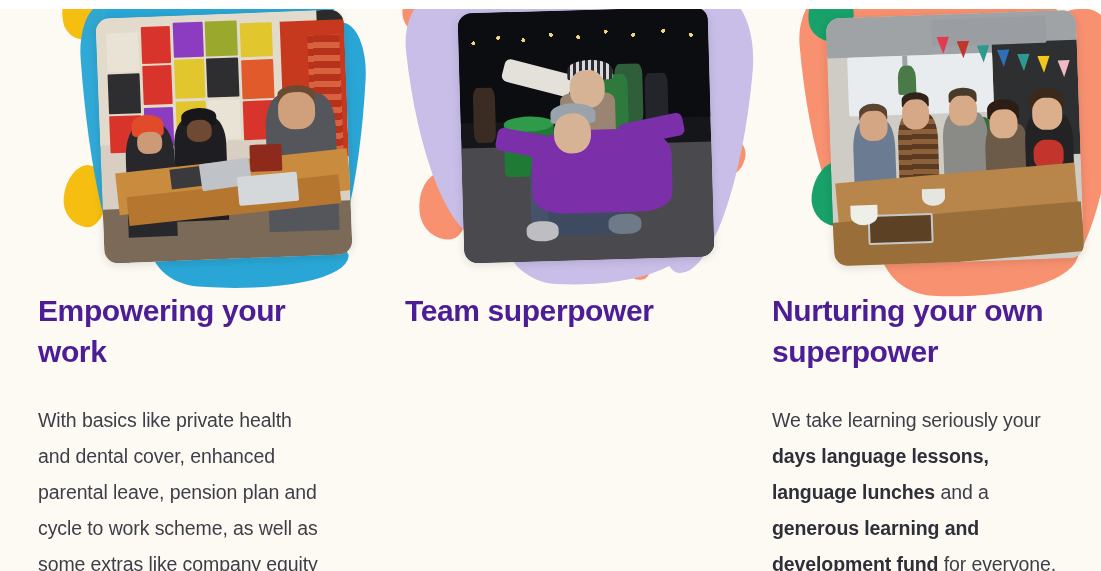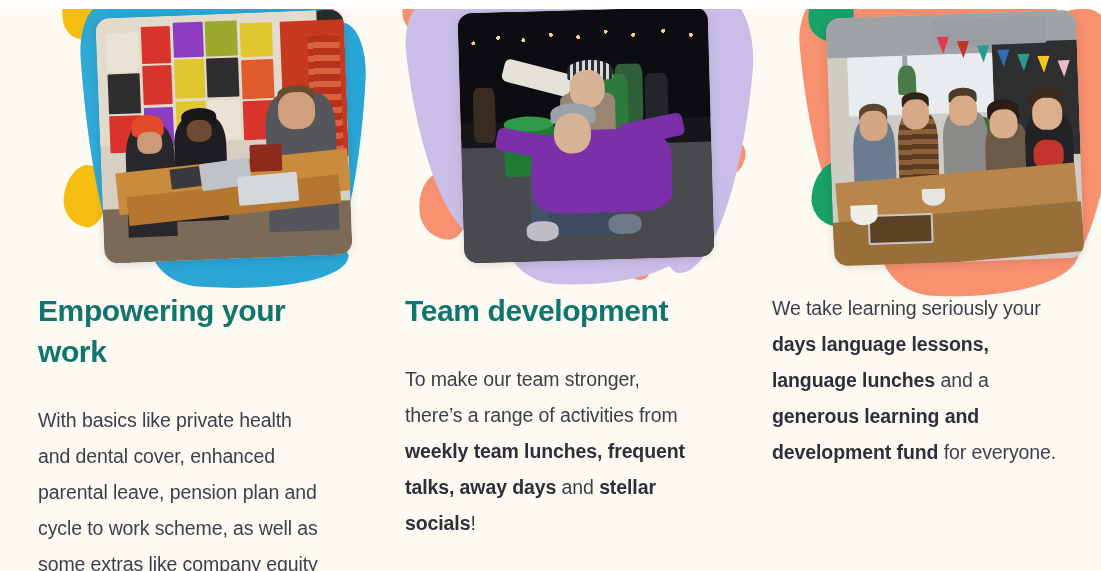--- a/index.html
+++ b/index.html
@@ -78,21 +78,21 @@
 
   .photo > div { position: absolute; }
 
   
   h3.card-title {
     font-family: "Liberation Sans", sans-serif;
     font-size: 30px;
     line-height: 41px;
     font-weight: bold;
     letter-spacing: -0.4px;
-    color: #0f766e;
+    color: #4c1d95;
     margin: 0 0 30px 0;
     max-width: 300px;
   }
 
   p.card-body {
     font-family: "Liberation Sans", sans-serif;
     font-size: 19.5px;
     line-height: 36px;
     color: #3E3E48;
     letter-spacing: -0.1px;
@@ -473,22 +473,21 @@
             <div class="p2-purple"></div>
             <div class="p2-cap2"></div>
               <div class="p2-head2"></div>
             <div class="p2-shoe1"></div>
               <div class="p2-shoe2"></div>
           </div>
         </div>
       </div>
 
       <div class="text-block">
-        <h3 class="card-title">Team development</h3>
-        <p class="card-body"><span>To make our team stronger, there’s a range of activities from </span><b>weekly team lunches, frequent talks, away days</b><span> and </span><b>stellar socials</b><span>!</span></p>
+        <h3 class="card-title">Team superpower</h3>
       </div>
     </article>
 
     <article class="col col-3">
 
       <div class="media">
         <div class="splash c3-coral-t"></div>
         <div class="splash c3-coral-l"></div>
         <div class="splash c3-coral-r"></div>
         <div class="splash c3-coral-b"></div>
@@ -531,18 +530,19 @@
             <div class="p3-table"></div>
               <div class="p3-table2"></div>
             <div class="p3-bowl2"></div>
             <div class="p3-tray"></div>
             <div class="p3-bowl"></div>
           </div>
         </div>
       </div>
 
       <div class="text-block">
+        <h3 class="card-title">Nurturing your own superpower</h3>
         <p class="card-body"><span>We take learning seriously your </span><b>days language lessons, language lunches</b><span> and a </span><b>generous learning and development fund</b><span> for everyone.</span></p>
       </div>
     </article>
 
   </div>
 </section>
 
 </body></html>

